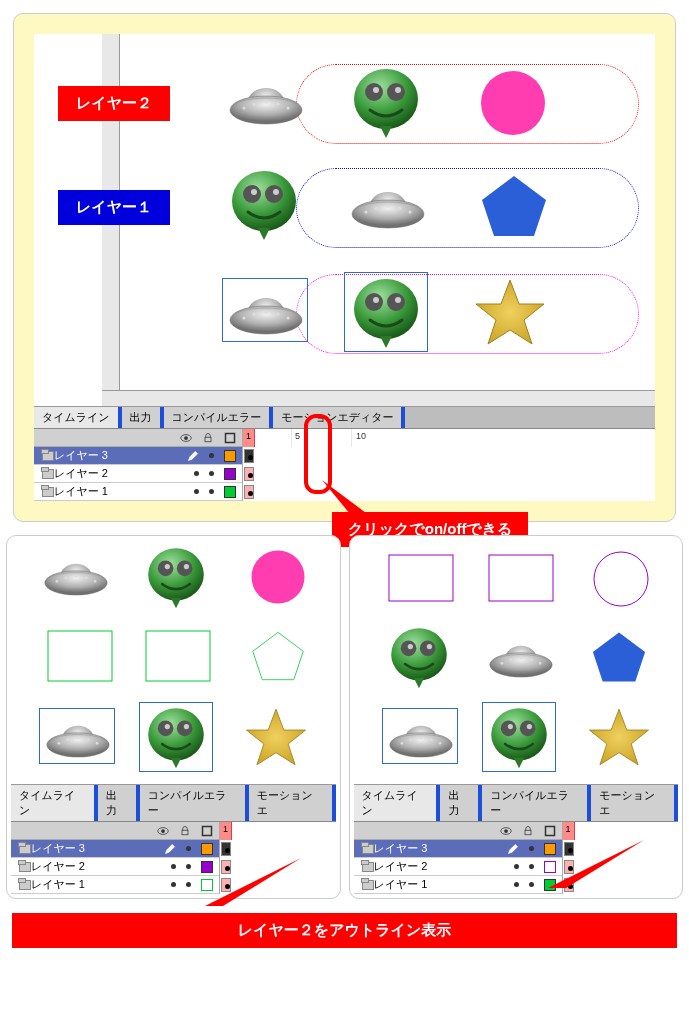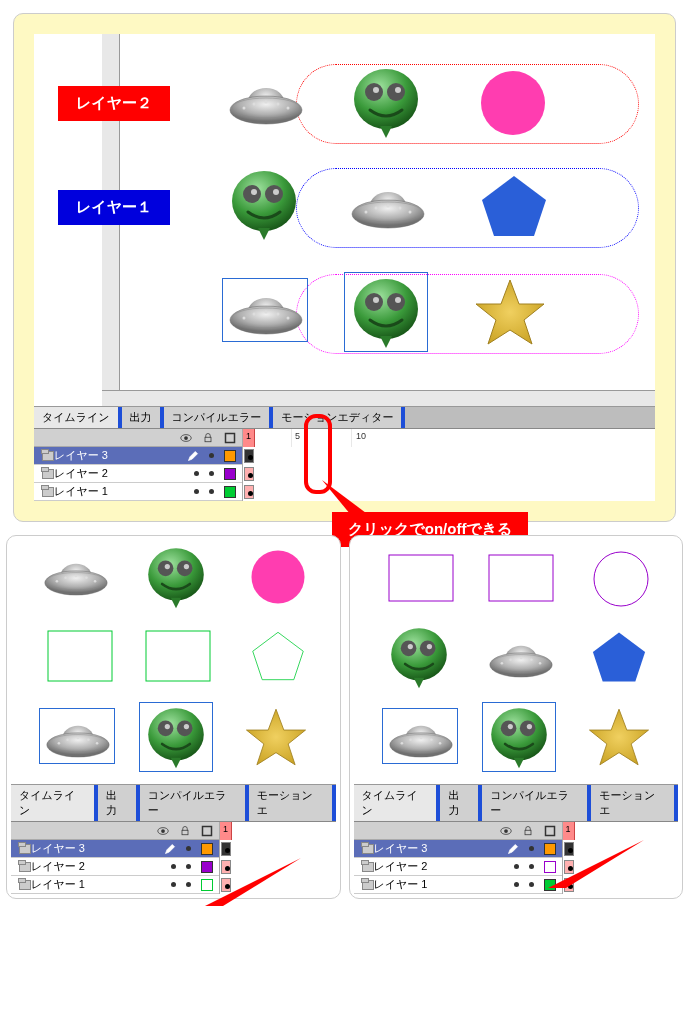--- a/index.html
+++ b/index.html
@@ -483,13 +483,14 @@
           </div>
         </div>
     </div>
     <svg class="red-arrow" style="left:186px; top:304px; width:110px; height:50px">
         <polygon points="108,0 12,48 30,48" fill="#ff0000"></polygon>
       </svg>
   </div>
 </div>
 
 <div style="display:flex; gap:8px; margin:0 6px 6px 6px;">
+  <div class="bottom-label" style="flex:1">レイヤー２をアウトライン表示</div>
 </div>
 
 </body></html>

